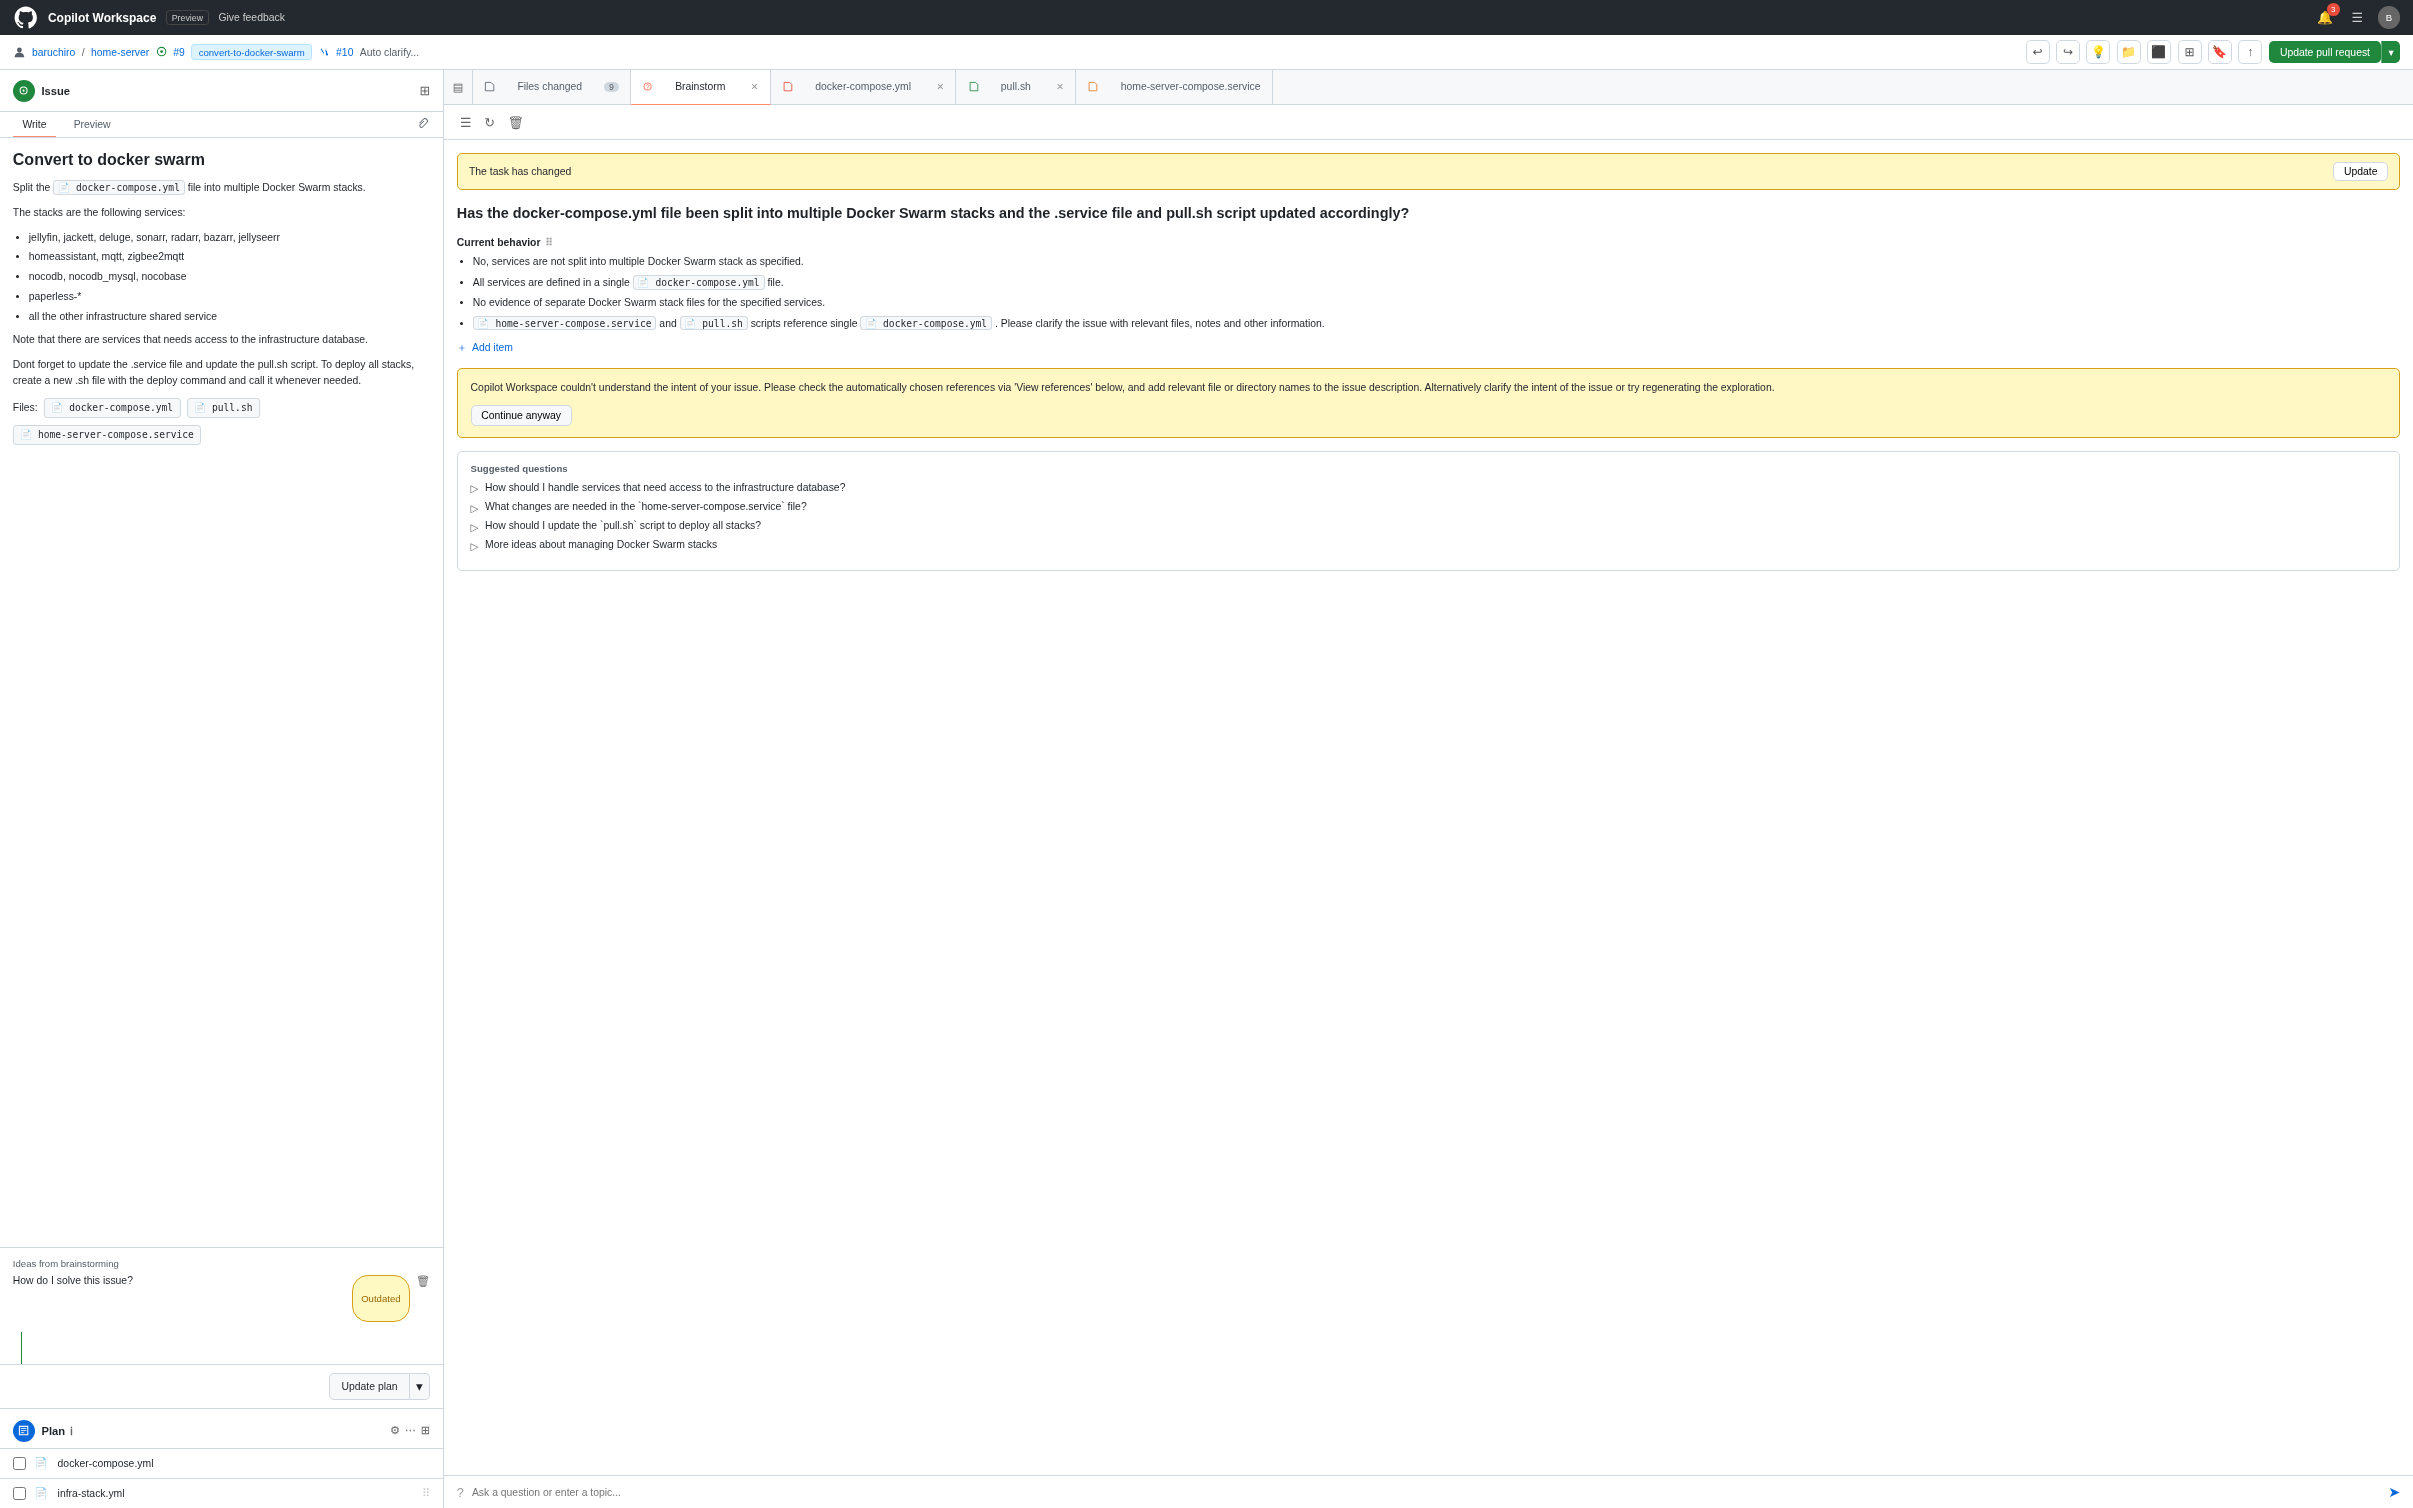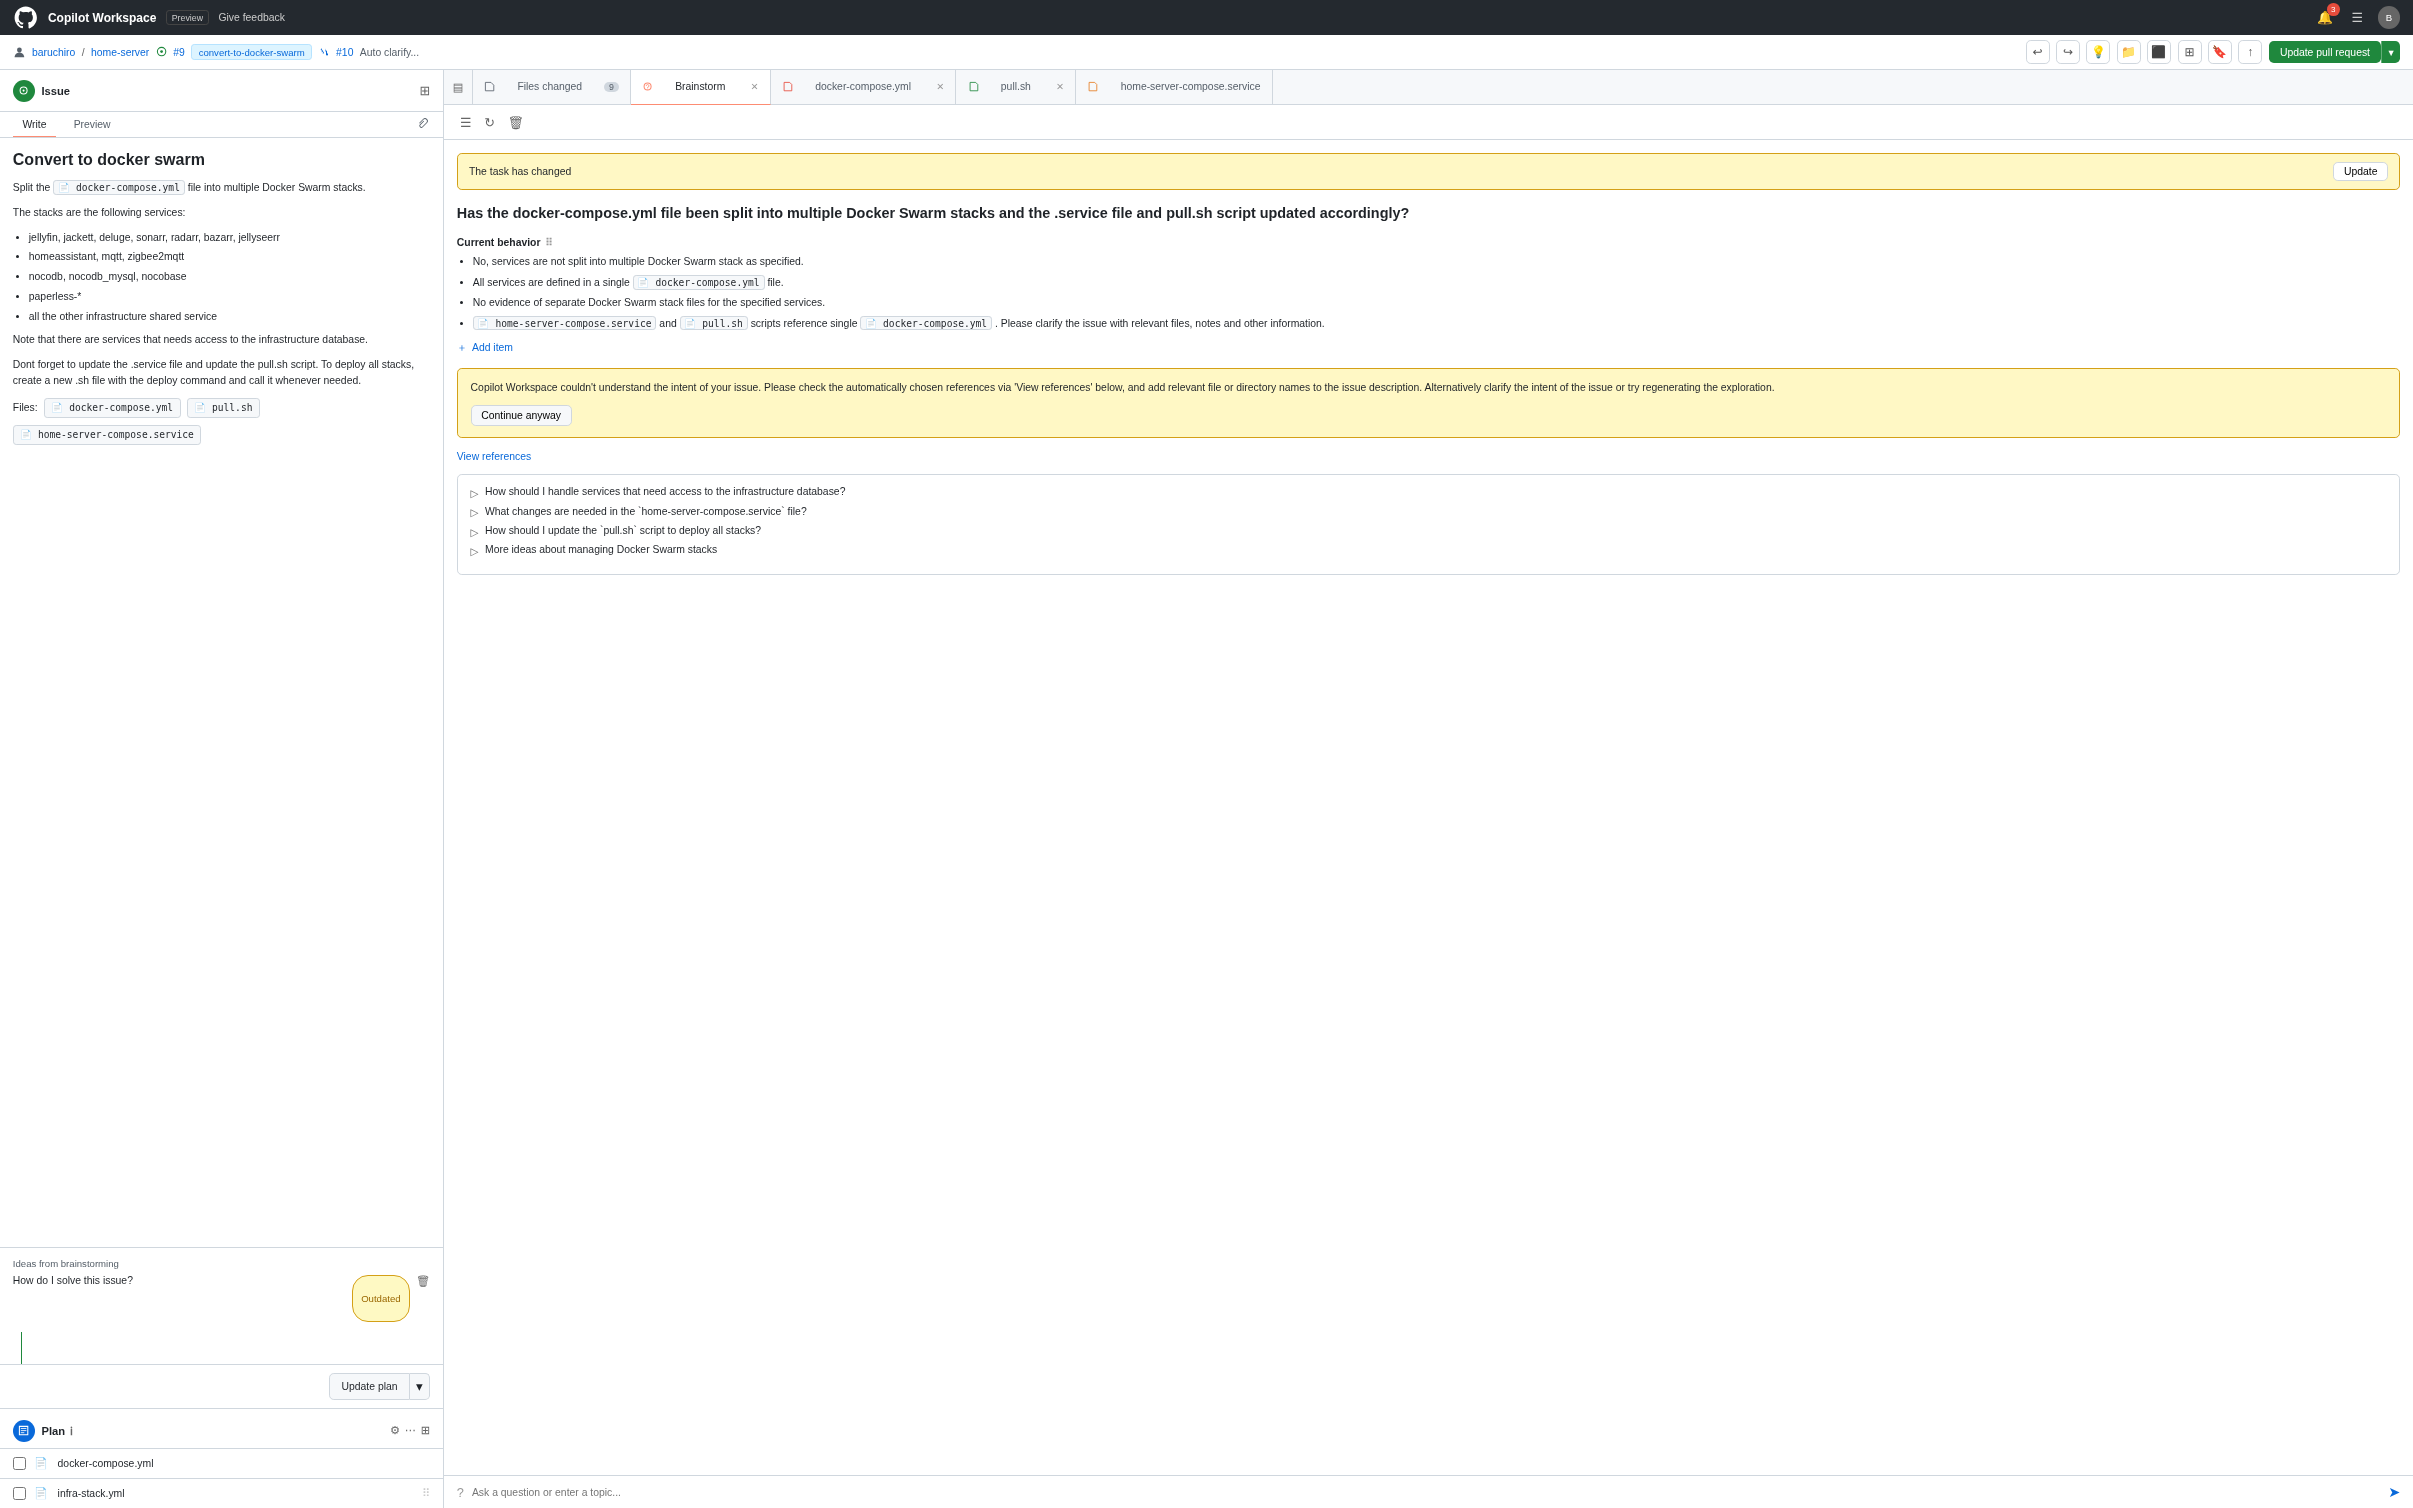--- a/index.html
+++ b/index.html
@@ -455,23 +455,23 @@
       <div class="add-item-row">
         <span>＋</span>
         <span>Add item</span>
       </div>
 
       <div class="warning-box">
         <p class="warning-text">Copilot Workspace couldn't understand the intent of your issue. Please check the automatically chosen references via 'View references' below, and add relevant file or directory names to the issue description. Alternatively clarify the intent of the issue or try regenerating the exploration.</p>
         <button class="continue-btn">Continue anyway</button>
       </div>
 
-      <div class="view-references">View references</div>
 
       <div class="suggested-box">
+        <div class="suggested-label">Suggested questions</div>
         <div class="suggested-item">
           <span class="suggested-arrow">▷</span>
           <span>How should I handle services that need access to the infrastructure database?</span>
         </div>
         <div class="suggested-item">
           <span class="suggested-arrow">▷</span>
           <span>What changes are needed in the `home-server-compose.service` file?</span>
         </div>
         <div class="suggested-item">
           <span class="suggested-arrow">▷</span>

